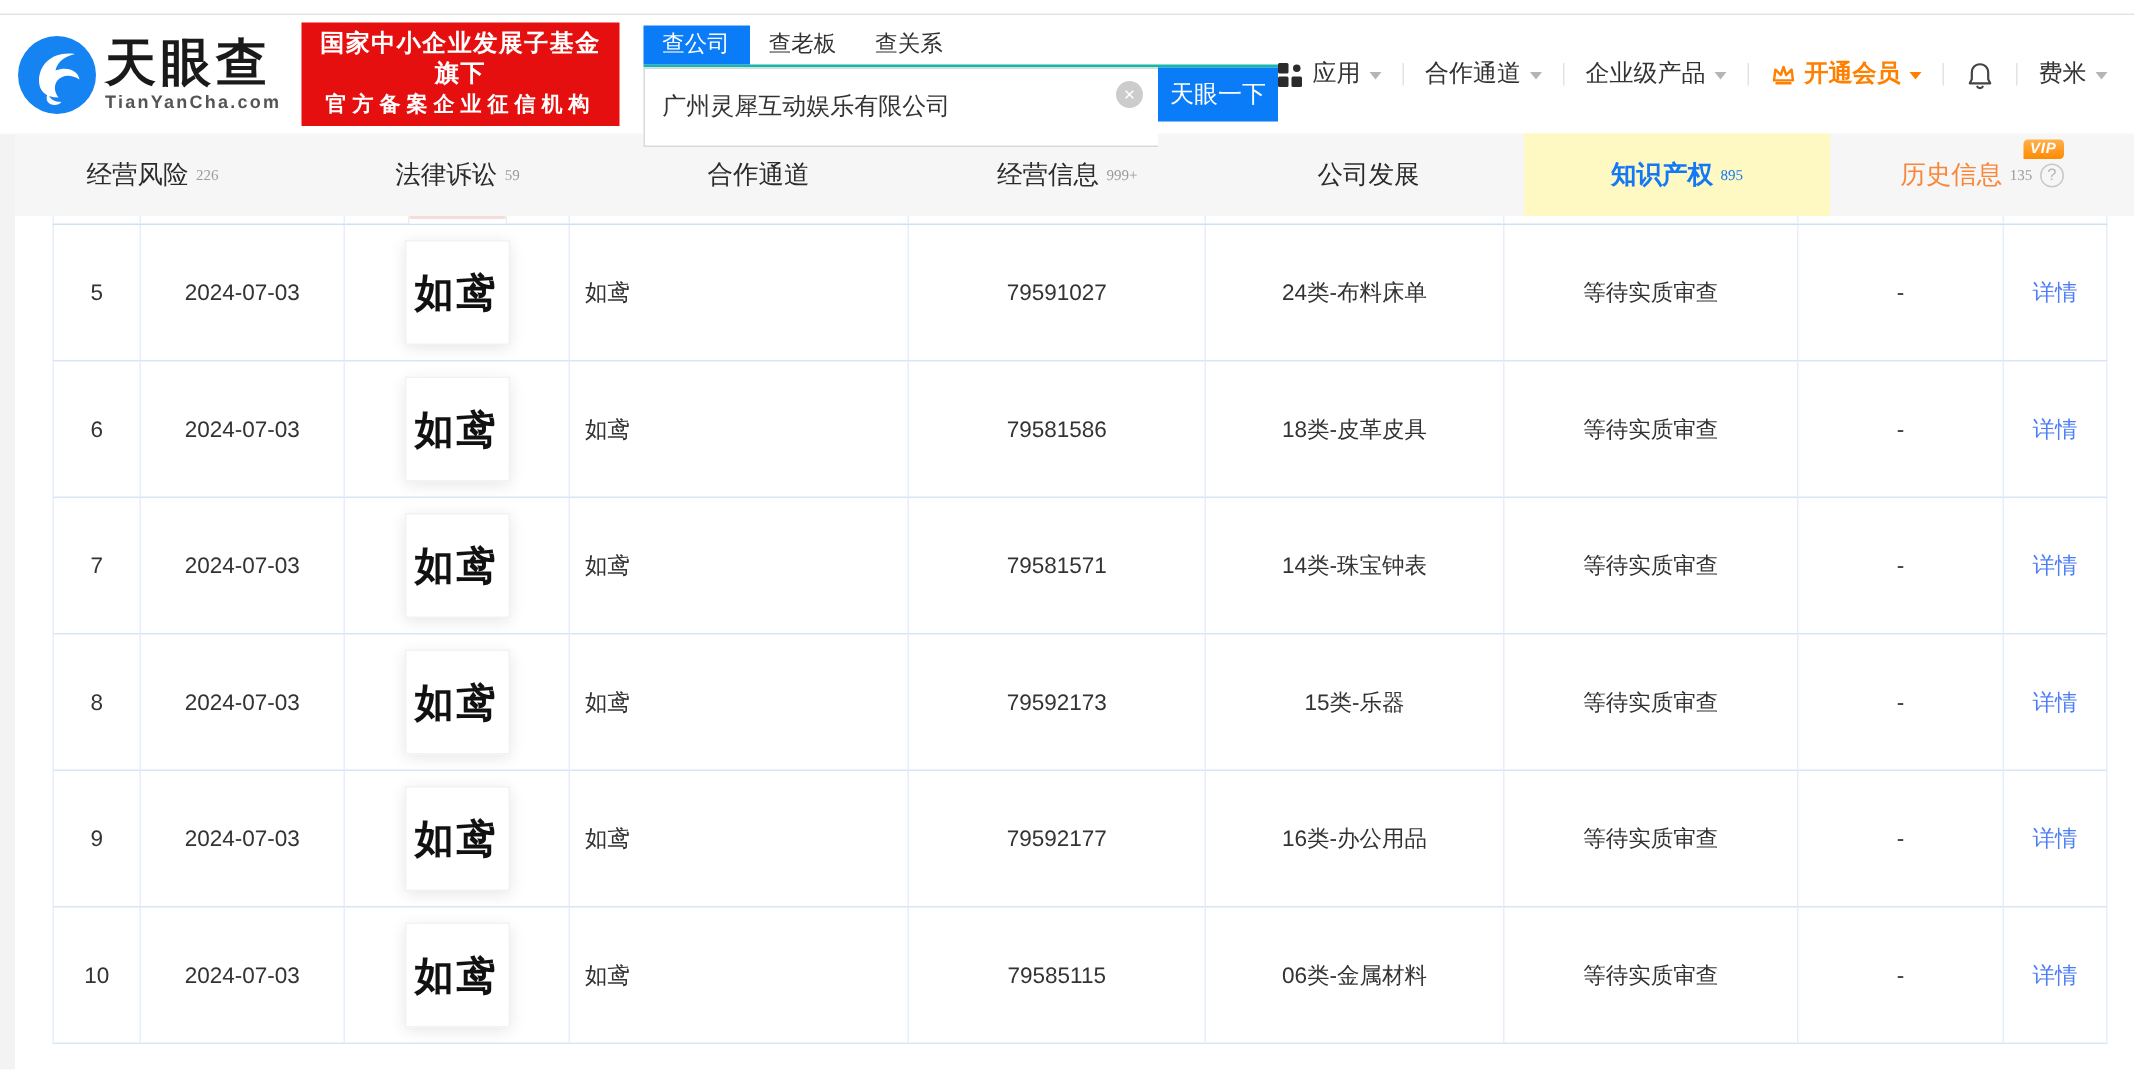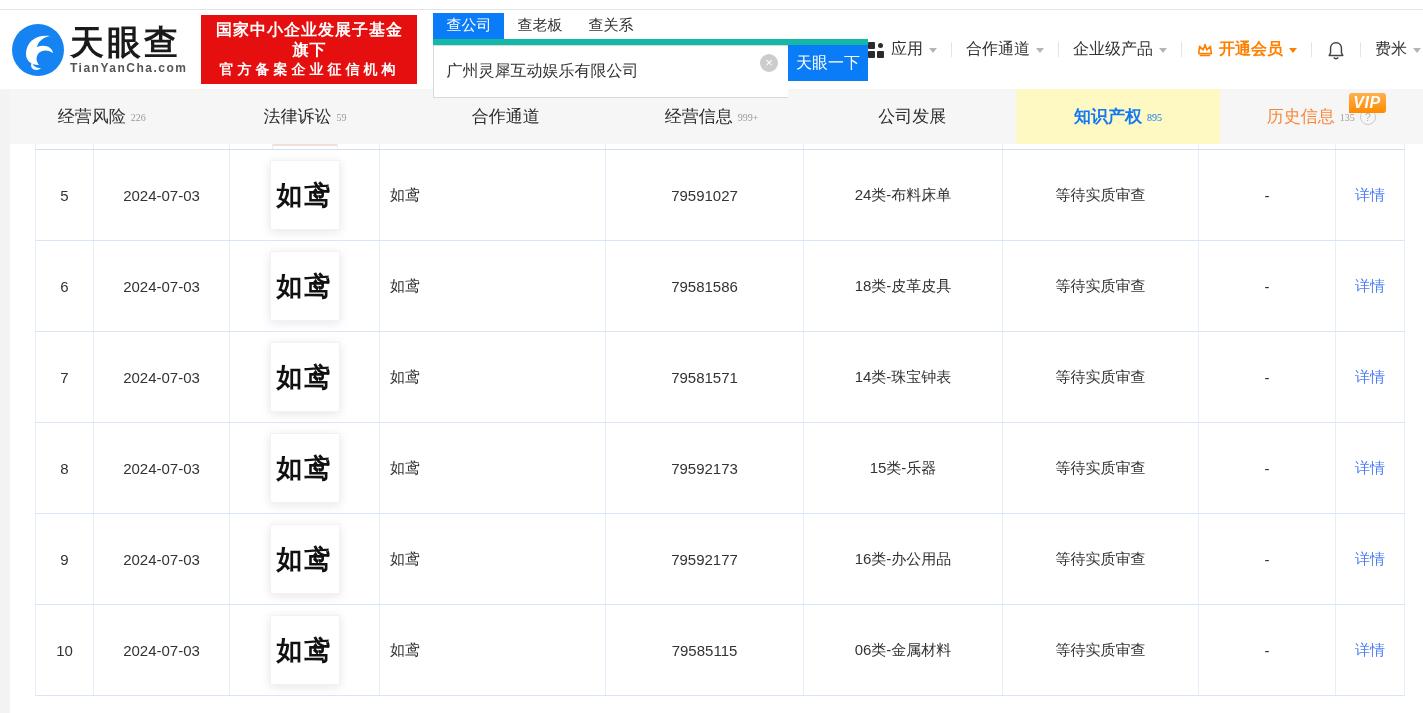--- a/index.html
+++ b/index.html
@@ -3,33 +3,33 @@
 <meta charset="utf-8">
 <style>
   * { box-sizing: border-box; margin: 0; padding: 0; }
   html,body { width:1423px; height:713px; background:#fff; overflow:hidden;
     font-family:"Liberation Sans","DejaVu Sans",sans-serif; color:#333; }
 
   
   .top-strip { height:10px; background:#fff; border-bottom:1px solid #e4e4e4; }
 
   
-  .header { height:79px; display:flex; align-items:center; padding:0 2px 0 12px; background:#fff;justify-content:flex-end; }
+  .header { height:79px; display:flex; align-items:center; padding:0 18px 0 12px; background:#fff;justify-content:flex-end; }
   .logo { display:flex; align-items:center; cursor:pointer; }
   .logo-mark { width:52px; height:52px; flex:0 0 auto; }
   .logo-txt { margin-left:6px; }
   .logo-name { font-size:34px; font-weight:700; color:#1a1a1a; letter-spacing:3px; line-height:36px;}
   .logo-domain { font-size:12px; font-weight:700; color:#555; letter-spacing:1.5px; margin-top:1px;}
   .gov-badge { margin-left:14px; background:#e60f0f; color:#fff; padding:5px 10px; text-align:center; }
   .gov-badge .l1 { font-size:16px; font-weight:700; letter-spacing:1px; line-height:20px; }
   .gov-badge .l2 { font-size:14px; font-weight:700; letter-spacing:4px; line-height:19px; }
 
   
   .search { margin-left:16px; width:490px; }
-  .search-tabs { display:flex; align-items:flex-end; border-bottom:6px solid #14b8a6; height:27px; }
+  .search-tabs { display:flex; align-items:flex-end; border-bottom:2px solid #14b8a6; height:27px; }
   .s-tab { font-size:15px; color:#333; padding:3px 13px 4px; cursor:pointer; }
   .s-tab.active { background:#0b7cf8; color:#fff; }
   .search-row { display:flex; margin-top:0; height:36px; }
   .search-input-wrap { position:relative; flex:1; }
   .search-input { width:100%; height:53px; border:1px solid #d9d9d9; border-right:none; padding:0 36px 0 12px;
      font-size:16px; color:#333; outline:none; font-family:inherit;}
   .clear-btn { position:absolute; right:10px; top:9px; width:18px; height:18px; border-radius:50%;
      background:#ccc; color:#fff; font-size:13px; line-height:17px; text-align:center; cursor:pointer; }
   .search-btn { width:80px; height:36px; background:#0b7cf8; color:#fff; border:none; font-size:16px;
      cursor:pointer; font-family:inherit; }
@@ -49,21 +49,21 @@
 
   
   .tabbar { display:flex; height:55px; background:#f6f6f6; }
   .tab { flex:1; display:flex; align-items:center; justify-content:center; font-size:17px; color:#2b2b2b;
      cursor:pointer; position:relative; }
   .tab .cnt { font-size:10px; color:#9b9b9b; margin-left:5px; margin-top:2px;font-family:Liberation Serif, serif;}
   .tab.active { background:#fef9c3; color:#1478f6; font-weight:700; }
   .tab.active .cnt { color:#1478f6; font-weight:400;}
   .tab.orange { color:#f9873a; }
   .vip-badge { position:absolute; top:4px; left:50%; margin-left:28px; background:linear-gradient(#ffb04d,#ff8a00);
-     color:#fff; font-size:16px; font-weight:700; font-style:italic; padding:1px 5px 1px 4px;
+     color:#fff; font-size:10px; font-weight:700; font-style:italic; padding:1px 5px 1px 4px;
      border-radius:3px 3px 3px 0; letter-spacing:.5px;}
   .help-ic { width:16px; height:16px; border-radius:50%; border:1px solid #c9c9c9; color:#b5b5b5;
      font-size:11px; line-height:14px; text-align:center; margin-left:5px; font-weight:400;}
 
   
   .left-gutter { position:absolute; left:0; top:90px; bottom:0; width:10px; background:#f3f3f3; }
 
   
   .table { margin-left:35px; width:1370px; }
   .trow { display:flex; border-bottom:1px solid #d9e6f5; height:91px; }

